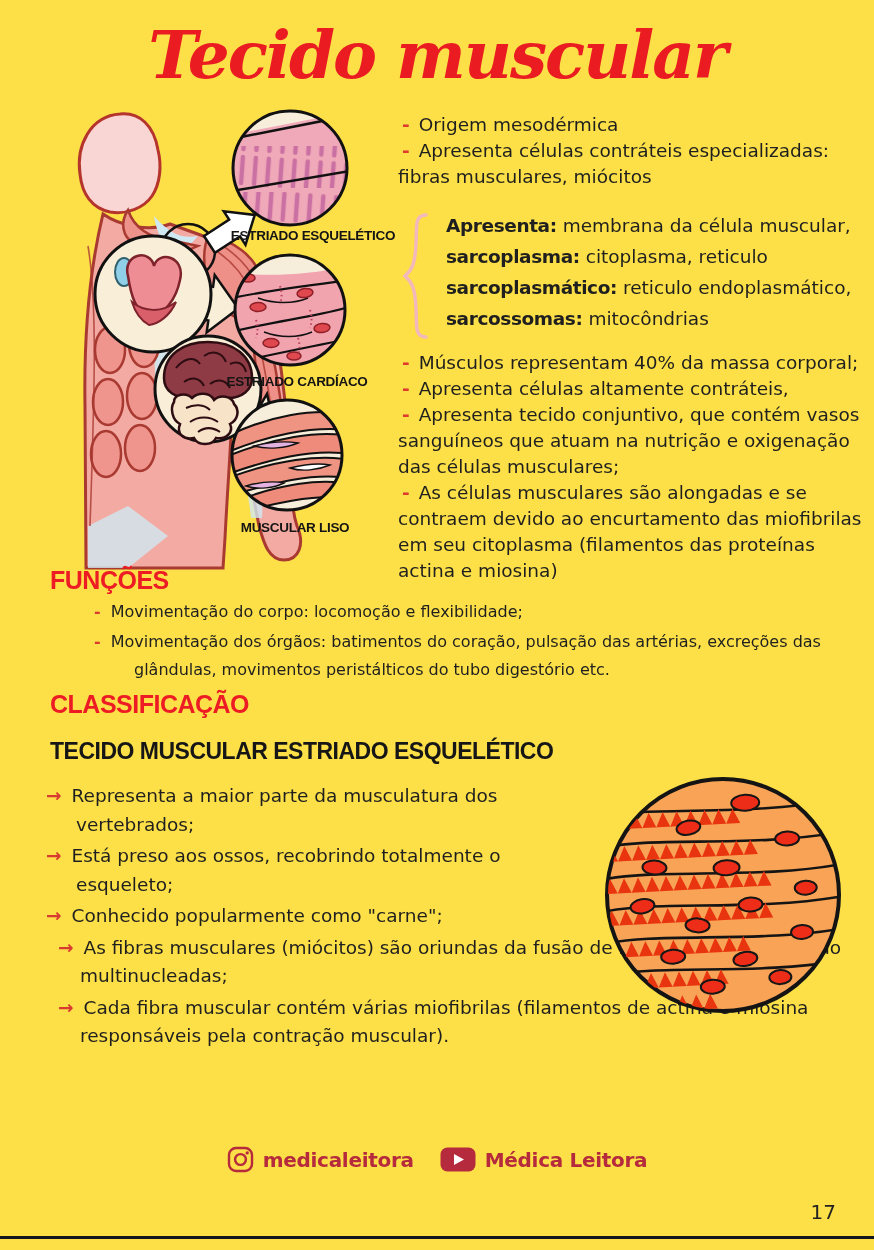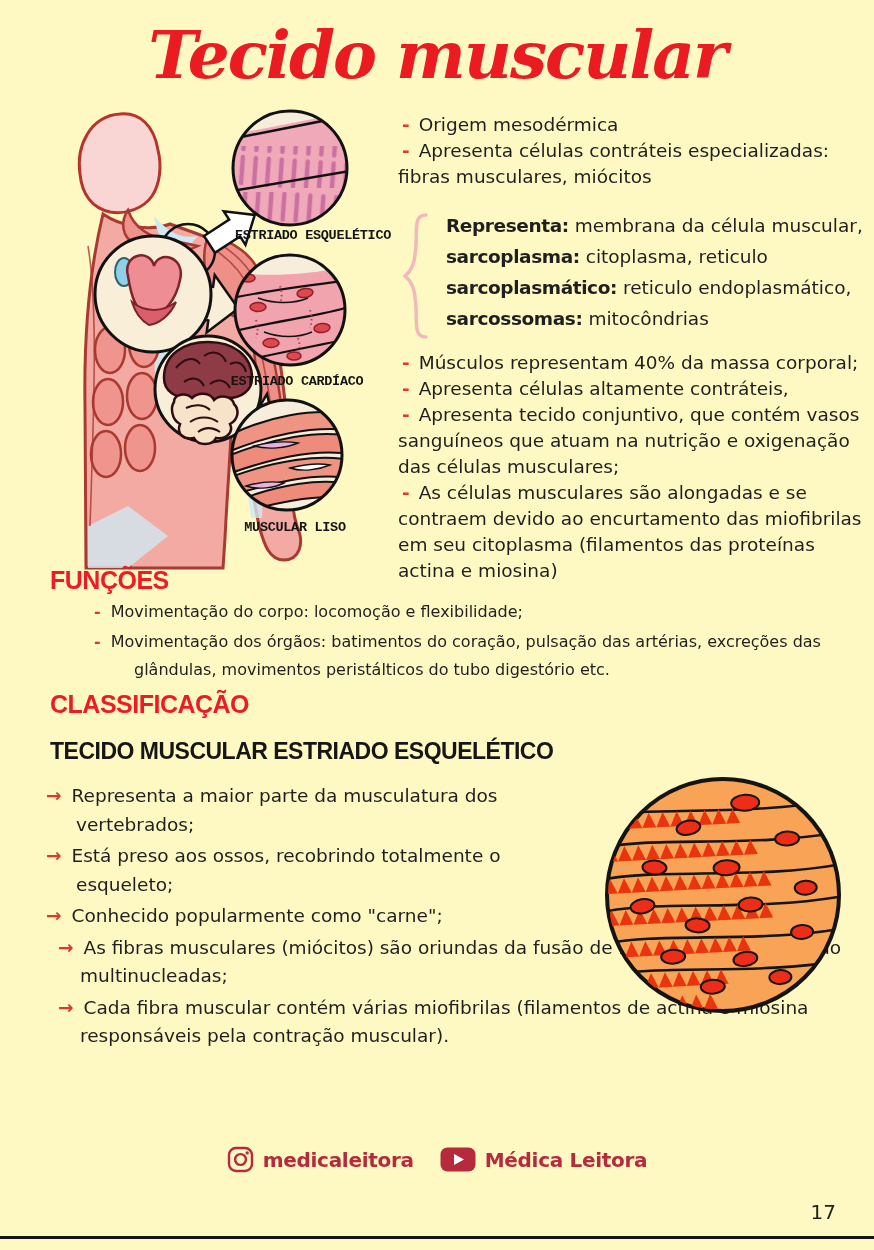--- a/index.html
+++ b/index.html
@@ -1,16 +1,16 @@
 <!DOCTYPE html>
 <html><head>
 <meta charset="utf-8">
 <style>
   html,body{margin:0;padding:0;background:#ffffff;}
-  #page{position:relative;width:874px;height:1250px;background:#fef9c3;overflow:hidden;
+  #page{position:relative;width:874px;height:1250px;background:#fde047;overflow:hidden;
         font-family:"DejaVu Sans",sans-serif;color:#1f1f1f;}
   .abs{position:absolute;}
 
   
   #title{top:6px;left:0;width:874px;text-align:center;
          font-family:"DejaVu Serif",serif;font-style:italic;font-weight:bold;
          font-size:66px;color:#ea1c22;letter-spacing:-2px;line-height:98px;}
 
   
   #rightcol{top:112px;left:398px;width:468px;font-size:18.5px;line-height:26px;}
@@ -35,21 +35,21 @@
   .fn-item{margin:0 0 2px 0;padding-left:40px;text-indent:-40px;}
 
   
   #sk-list{top:782px;left:46px;width:806px;font-size:18.5px;line-height:28.5px;}
   .sk{margin:0 0 3px 0;padding-left:30px;text-indent:-30px;}
   .sk.inner{max-width:500px;}
   .sk.mid{margin-left:2px;max-width:548px;padding-left:34px;text-indent:-34px;}
   .sk.wide{margin-left:12px;max-width:800px;padding-left:22px;text-indent:-22px;}
 
   
-  .ill-label{font-family:Liberation Mono, monospace;font-weight:bold;font-size:13.5px;
+  .ill-label{font-family:Liberation Sans, sans-serif;font-weight:bold;font-size:13.5px;
              letter-spacing:-0.3px;color:#141414;text-align:center;width:190px;}
 
   
   #footer{top:1146px;left:0;width:874px;display:flex;justify-content:center;align-items:center;gap:26px;}
   .soc{display:flex;align-items:center;gap:9px;color:#b52a3c;font-weight:bold;font-size:20px;
        letter-spacing:-0.3px;}
 
   #pagenum{top:1200px;right:38px;font-size:20px;color:#222;}
   #bottombar{top:1236px;left:0;width:874px;height:3px;background:#15151d;}
 </style>
@@ -182,21 +182,21 @@
   </div>
 
   <div id="rightcol" class="abs">
     <p class="b"><span class="dash">-</span><span>Origem mesodérmica</span></p>
     <p class="b"><span class="dash">-</span><span>Apresenta células contráteis especializadas: fibras musculares, miócitos</span></p>
 
     <div id="sarco">
       <svg id="brace" width="32" height="128" viewBox="0 0 32 128">
         <path d="M26,3 C14,3 17,16 16,32 C15,52 12,58 5,64 C12,70 15,76 16,96 C17,112 14,125 26,125" fill="none" stroke="#f2b8bc" stroke-width="3.5" stroke-linecap="round"></path>
       </svg>
-      <div class="s-line"><b class="s-term">Representa:</b><span>membrana da célula muscular,</span></div>
+      <div class="s-line"><b class="s-term">Apresenta:</b><span>membrana da célula muscular,</span></div>
       <div class="s-line"><b class="s-term">sarcoplasma:</b><span>citoplasma, reticulo</span></div>
       <div class="s-line"><b class="s-term">sarcoplasmático:</b><span>reticulo endoplasmático,</span></div>
       <div class="s-line"><b class="s-term">sarcossomas:</b><span>mitocôndrias</span></div>
     </div>
 
     <p class="b"><span class="dash">-</span><span>Músculos representam 40% da massa corporal;</span></p>
     <p class="b"><span class="dash">-</span><span>Apresenta células altamente contráteis,</span></p>
     <p class="b"><span class="dash">-</span><span>Apresenta tecido conjuntivo, que contém vasos sanguíneos que atuam na nutrição e oxigenação das células musculares;</span></p>
     <p class="b"><span class="dash">-</span><span>As células musculares são alongadas e se contraem devido ao encurtamento das miofibrilas em seu citoplasma (filamentos das proteínas actina e miosina)</span></p>
   </div>

